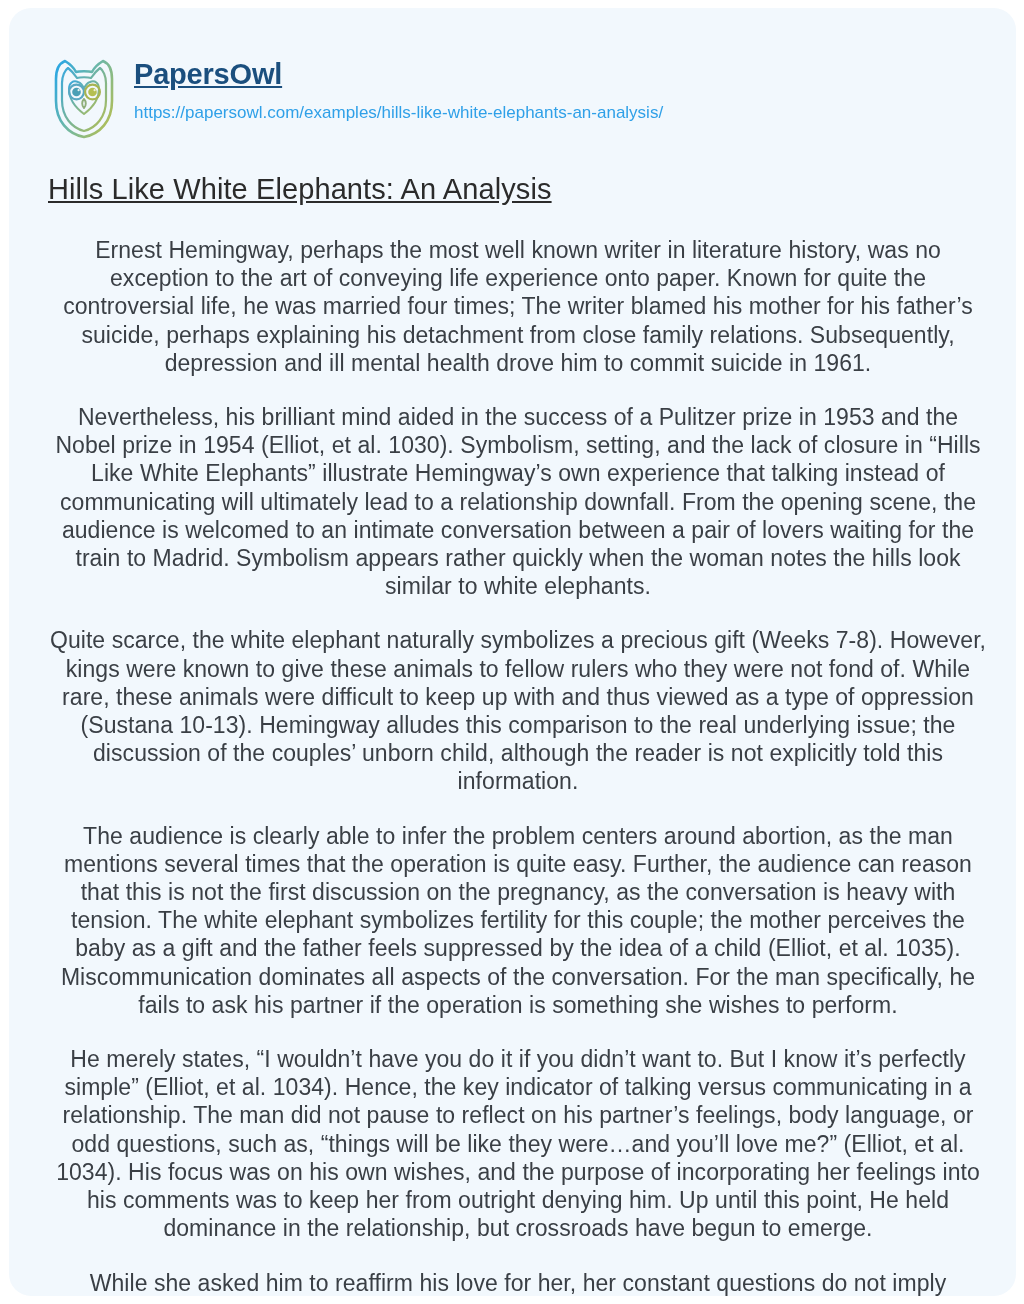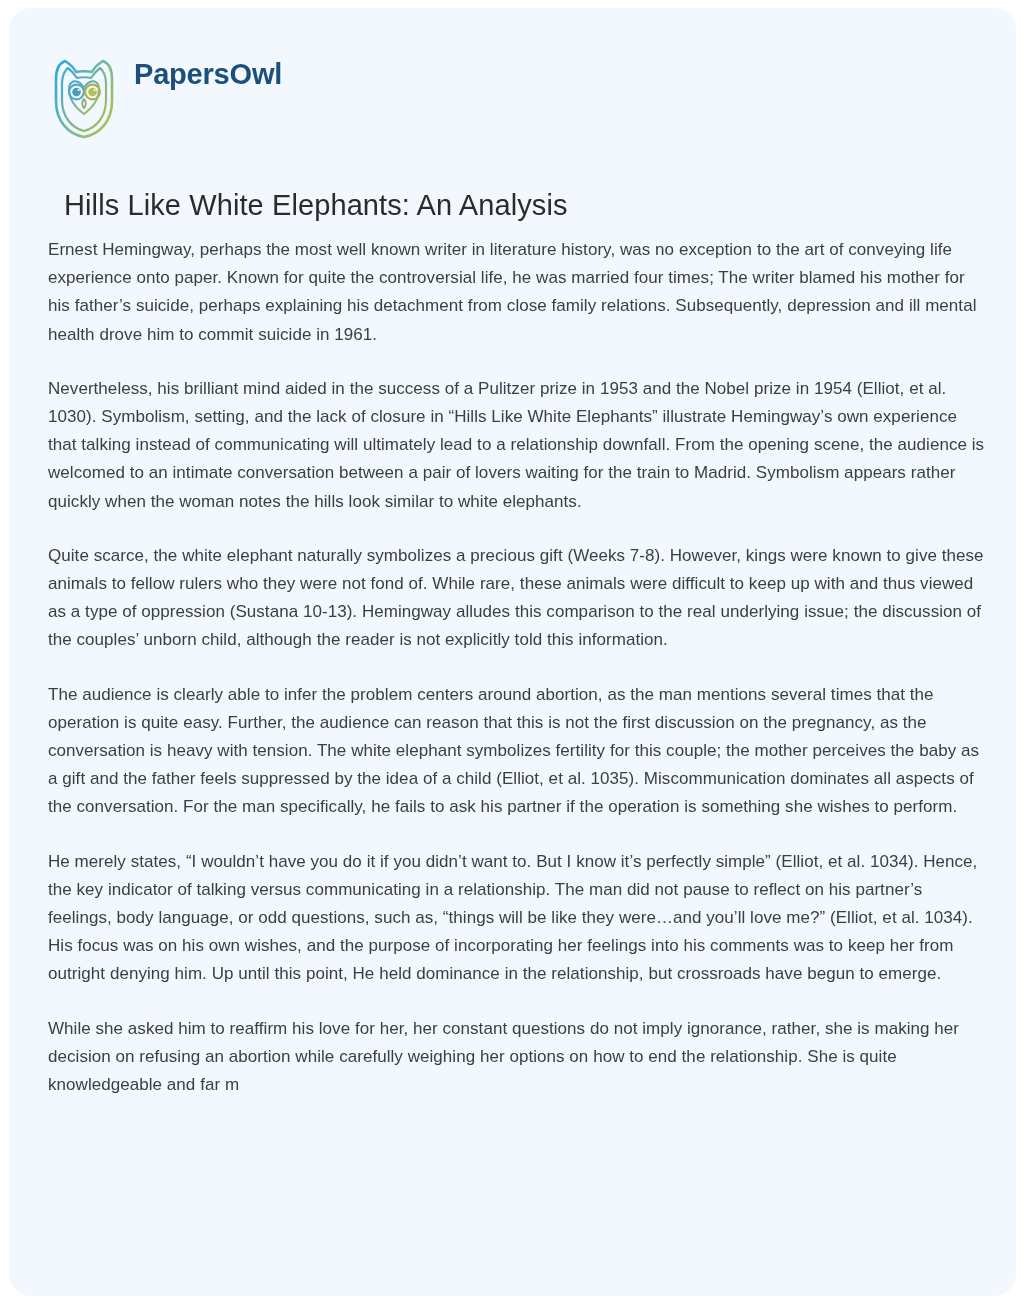--- a/index.html
+++ b/index.html
@@ -56,59 +56,61 @@
   }
 
   .brand-name {
     font-size: 29px;
     font-weight: bold;
     color: #1b4f7e;
     letter-spacing: -0.2px;
     line-height: 1.1;
     margin: 0;
     white-space: nowrap;
+    text-decoration: underline;
   }
 
   .source-url {
     display: block;
     margin-top: 12px;
     font-size: 17px;
     color: #2fa0e8;
     text-decoration: none;
     line-height: 1.2;
     white-space: nowrap;
   }
 
   
   .doc-title {
     position: absolute;
     left: 39px;
     top: 163px;
-    margin: 16px;
+    margin: 0;
     font-size: 29px;
     font-weight: normal;
     color: #2b2b2b;
     line-height: 1.25;
     letter-spacing: 0.1px;
+    text-decoration: underline;
   }
 
   
   .article {
     position: absolute;
     left: 39px;
     top: 228px;
     width: 940px;
   }
 
   .article p {
     margin: 0 0 26px 0;
-    font-size: 17px;
+    font-size: 23px;
     line-height: 28.2px;
     color: #3a3f45;
-    text-align: left;
+    text-align: center;
     letter-spacing: 0.05px;
   }
 
   .article p:last-child {
     margin-bottom: 8px;
   }
 </style>
 </head>
 <body>
 
@@ -145,20 +147,21 @@
 
         <circle cx="44.5" cy="37" r="7.4" fill="none" stroke="#a8b452" stroke-width="2.2"></circle>
         <circle cx="44.5" cy="37" r="4.3" fill="#b5bf52"></circle>
         <circle cx="46.6" cy="35.2" r="1.1" fill="#eef0d8"></circle>
 
         <path d="M36 44 C38.4 46.6 38.4 50.6 36 53 C33.6 50.6 33.6 46.6 36 44 Z" fill="none" stroke="#8fae7a" stroke-width="1.9" stroke-linejoin="round"></path>
       </svg>
 
       <div class="brand-block">
         <div class="brand-name">PapersOwl</div>
+        <a class="source-url" href="#">https://papersowl.com/examples/hills-like-white-elephants-an-analysis/</a>
       </div>
     </div>
 
     <h1 class="doc-title">Hills Like White Elephants: An Analysis</h1>
 
     <div class="article">
       <p>Ernest Hemingway, perhaps the most well known writer in literature history, was no exception to the art of conveying life experience onto paper. Known for quite the controversial life, he was married four times; The writer blamed his mother for his father’s suicide, perhaps explaining his detachment from close family relations. Subsequently, depression and ill mental health drove him to commit suicide in 1961.</p>
       <p>Nevertheless, his brilliant mind aided in the success of a Pulitzer prize in 1953 and the Nobel prize in 1954 (Elliot, et al. 1030). Symbolism, setting, and the lack of closure in “Hills Like White Elephants” illustrate Hemingway’s own experience that talking instead of communicating will ultimately lead to a relationship downfall. From the opening scene, the audience is welcomed to an intimate conversation between a pair of lovers waiting for the train to Madrid. Symbolism appears rather quickly when the woman notes the hills look similar to white elephants.</p>
       <p>Quite scarce, the white elephant naturally symbolizes a precious gift (Weeks 7-8). However, kings were known to give these animals to fellow rulers who they were not fond of. While rare, these animals were difficult to keep up with and thus viewed as a type of oppression (Sustana 10-13). Hemingway alludes this comparison to the real underlying issue; the discussion of the couples’ unborn child, although the reader is not explicitly told this information.</p>
       <p>The audience is clearly able to infer the problem centers around abortion, as the man mentions several times that the operation is quite easy. Further, the audience can reason that this is not the first discussion on the pregnancy, as the conversation is heavy with tension. The white elephant symbolizes fertility for this couple; the mother perceives the baby as a gift and the father feels suppressed by the idea of a child (Elliot, et al. 1035). Miscommunication dominates all aspects of the conversation. For the man specifically, he fails to ask his partner if the operation is something she wishes to perform.</p>

